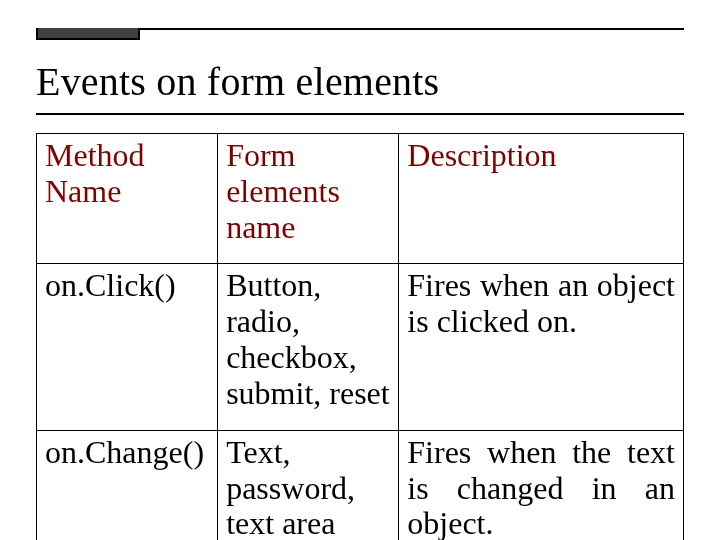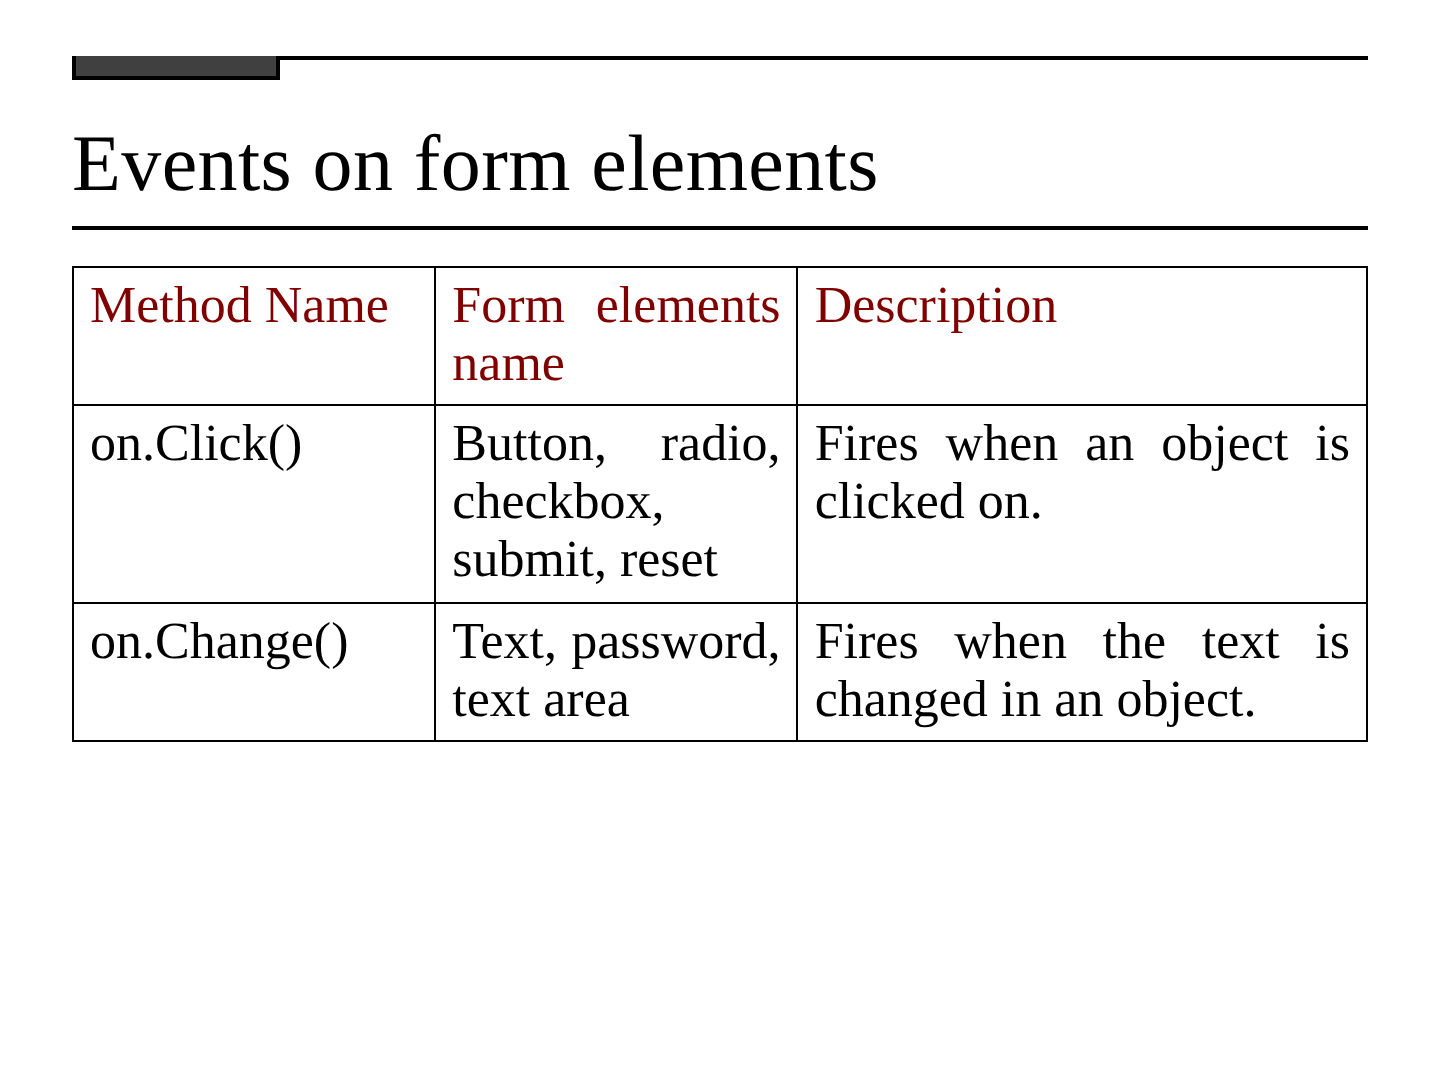--- a/index.html
+++ b/index.html
@@ -45,22 +45,22 @@
   table.events {
     border-collapse: collapse;
     width: 100%;
     table-layout: fixed;
   }
   table.events col.c1 { width: 28%; }
   table.events col.c2 { width: 28%; }
   table.events col.c3 { width: 44%; }
   table.events td {
     border: 1.5px solid #000;
-    padding: 4px 8px 6px 8px;
-    font-size: 26px;
+    padding: 4px 8px 18px 8px;
+    font-size: 32px;
     line-height: 1.12;
     vertical-align: top;
     text-align: justify;
     text-justify: inter-word;
   }
   table.events tr.head td {
     color: #800000;
   }
 </style>
 </head>

